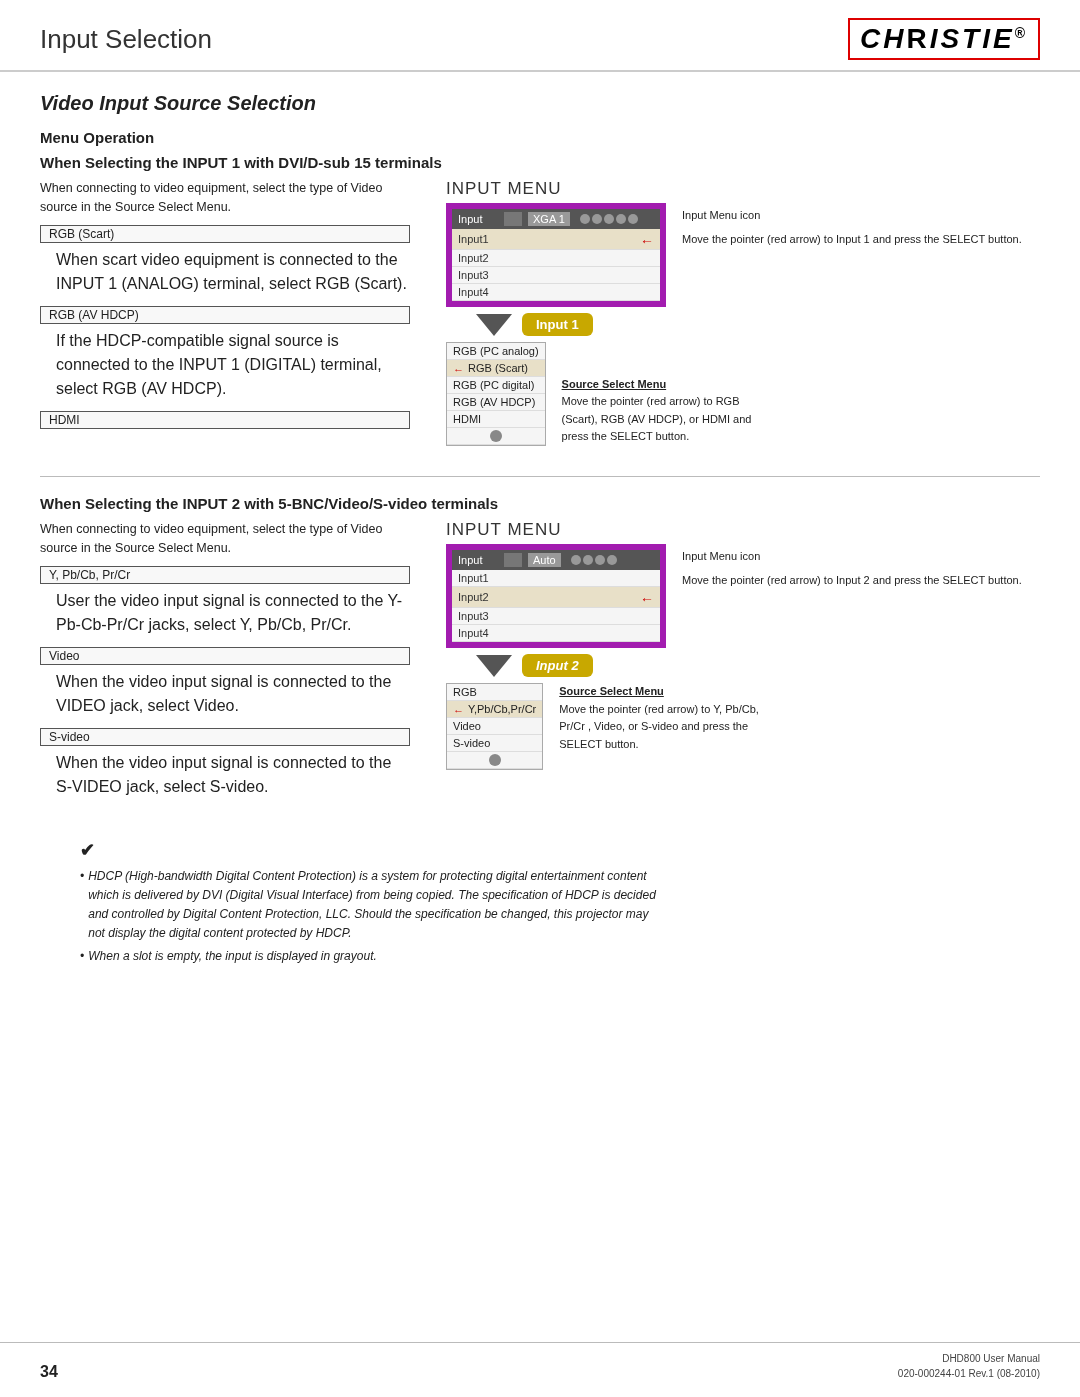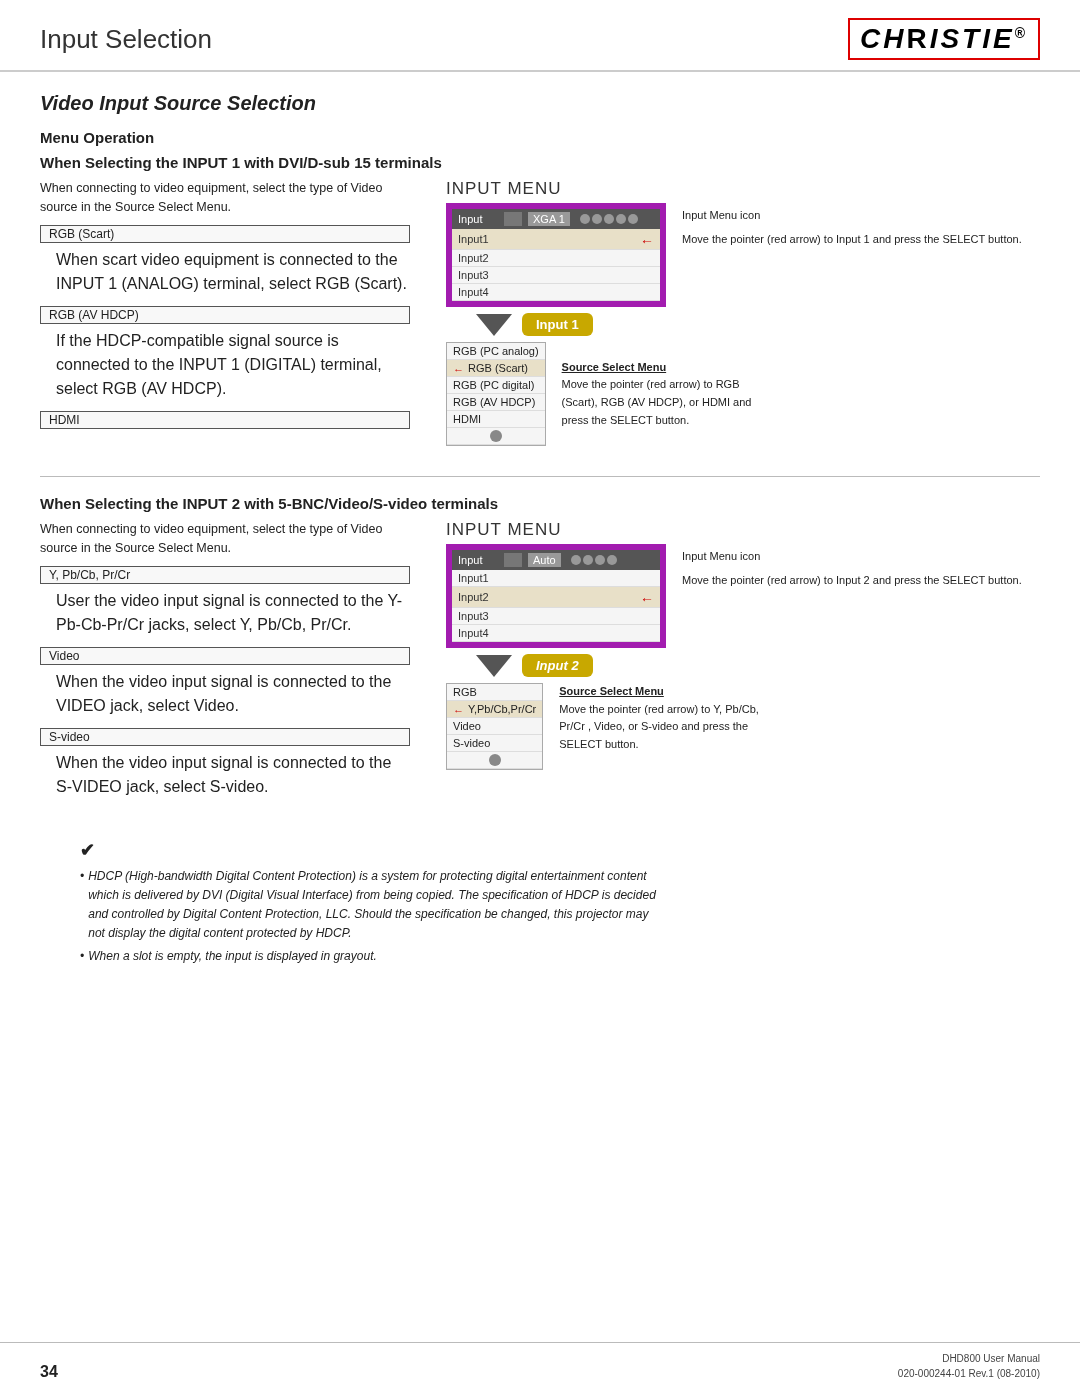--- a/index.html
+++ b/index.html
@@ -335,21 +335,21 @@
           </div>
         </div>
 
         <div style="margin: 6px 0 6px 30px; display:flex; align-items:center; gap:0;">
           <div style="display:flex;flex-direction:column;align-items:center;">
             <div style="width:0;height:0;border-left:18px solid transparent;border-right:18px solid transparent;border-top:22px solid #555;"></div>
           </div>
           <div class="input-label-box" style="margin-left:10px;background:#c8a800;">Input 1</div>
         </div>
 
-        <div style="display:flex;gap:16px;align-items:center;">
+        <div style="display:flex;gap:16px;align-items:flex-end;">
           <div class="source-menu">
             <div class="source-menu-row">
               <span>RGB (PC analog)</span>
             </div>
             <div class="source-menu-row active">
               <span class="arrow">←</span>
               <span>RGB (Scart)</span>
             </div>
             <div class="source-menu-row">
               <span>RGB (PC digital)</span>

